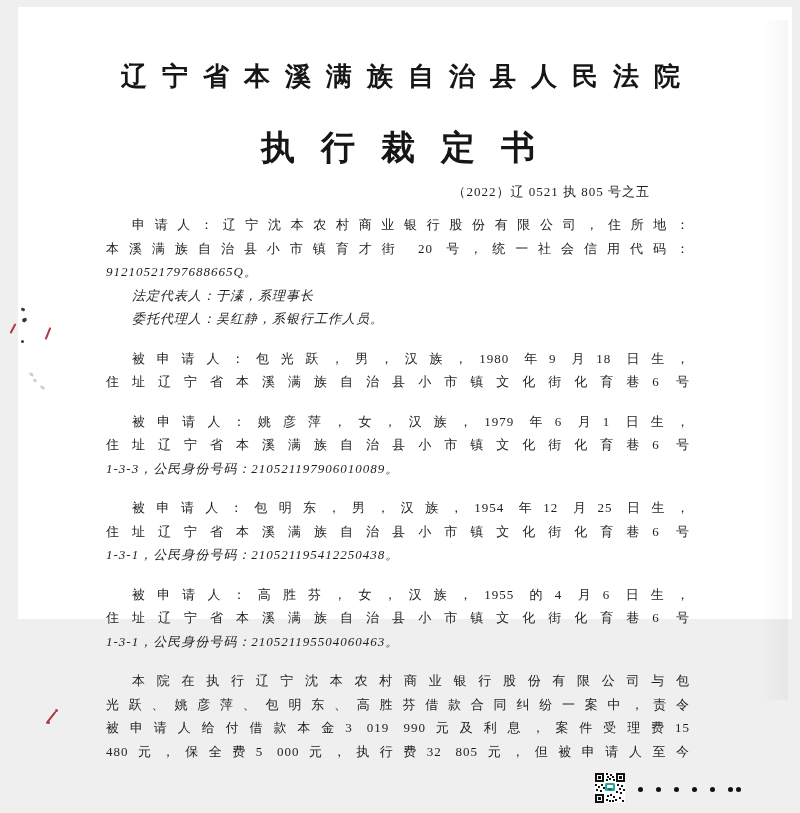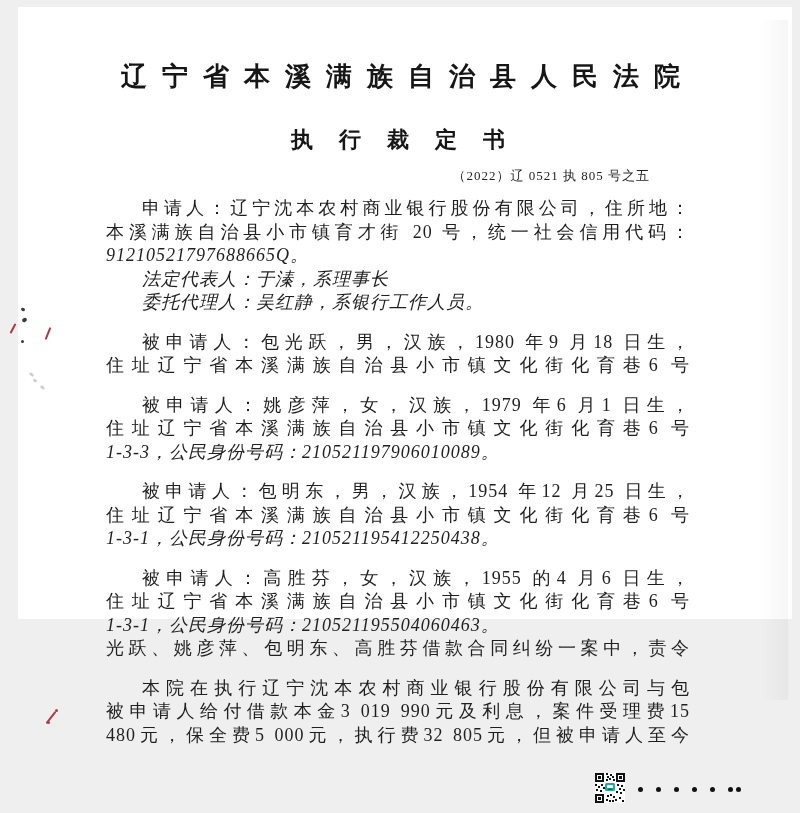--- a/index.html
+++ b/index.html
@@ -15,29 +15,29 @@
   }
   .content{
     position:relative;padding:0 102px 0 88px;
   }
   .court{
     margin-top:52px;font-size:26px;font-weight:bold;
     letter-spacing:15px;padding-left:15px;text-align:center;
     color:#161616;white-space:nowrap;
   }
   .doc-title{
-    margin-top:31px;font-size:22px;font-weight:bold;
+    margin-top:31px;font-size:34px;font-weight:bold;
     letter-spacing:26px;padding-left:26px;text-align:center;
     color:#161616;white-space:nowrap;
   }
   .case-no{
     margin-top:12px;font-size:13px;text-align:right;
     padding-right:40px;letter-spacing:1px;
   }
-  .doc-body{margin-top:12px;font-size:18px;line-height:23.5px;}
+  .doc-body{margin-top:12px;font-size:13px;line-height:23.5px;}
   .ln{
     text-align:justify;text-align-last:justify;
     letter-spacing:1px;
   }
   .ln.end{text-align-last:left;font-style:italic;}
   .ln.indent{text-indent:2em;}
   .ln.gap{margin-top:16px;}
 
   
   .artifacts{position:absolute;left:0;top:0;width:800px;height:813px;pointer-events:none;}
@@ -85,22 +85,22 @@
       <div class="ln">住址辽宁省本溪满族自治县小市镇文化街化育巷6 号</div>
       <div class="ln indent gap">被申请人：姚彦萍，女，汉族，1979 年6 月1 日生，</div>
       <div class="ln">住址辽宁省本溪满族自治县小市镇文化街化育巷6 号</div>
       <div class="ln end">1-3-3，公民身份号码：210521197906010089。</div>
       <div class="ln indent gap">被申请人：包明东，男，汉族，1954 年12 月25 日生，</div>
       <div class="ln">住址辽宁省本溪满族自治县小市镇文化街化育巷6 号</div>
       <div class="ln end">1-3-1，公民身份号码：210521195412250438。</div>
       <div class="ln indent gap">被申请人：高胜芬，女，汉族，1955 的4 月6 日生，</div>
       <div class="ln">住址辽宁省本溪满族自治县小市镇文化街化育巷6 号</div>
       <div class="ln end">1-3-1，公民身份号码：210521195504060463。</div>
+      <div class="ln indent gap">本院在执行辽宁沈本农村商业银行股份有限公司与包</div>
       <div class="ln">光跃、姚彦萍、包明东、高胜芬借款合同纠纷一案中，责令</div>
-      <div class="ln indent gap">本院在执行辽宁沈本农村商业银行股份有限公司与包</div>
       <div class="ln">被申请人给付借款本金3 019 990元及利息，案件受理费15</div>
       <div class="ln">480元，保全费5 000元，执行费32 805元，但被申请人至今</div>
     </div>
   </div>
 </div>
 
 <div class="artifacts">
   <div class="speck sp1"></div>
   <div class="speck sp2"></div>
   <div class="speck sp3"></div>

